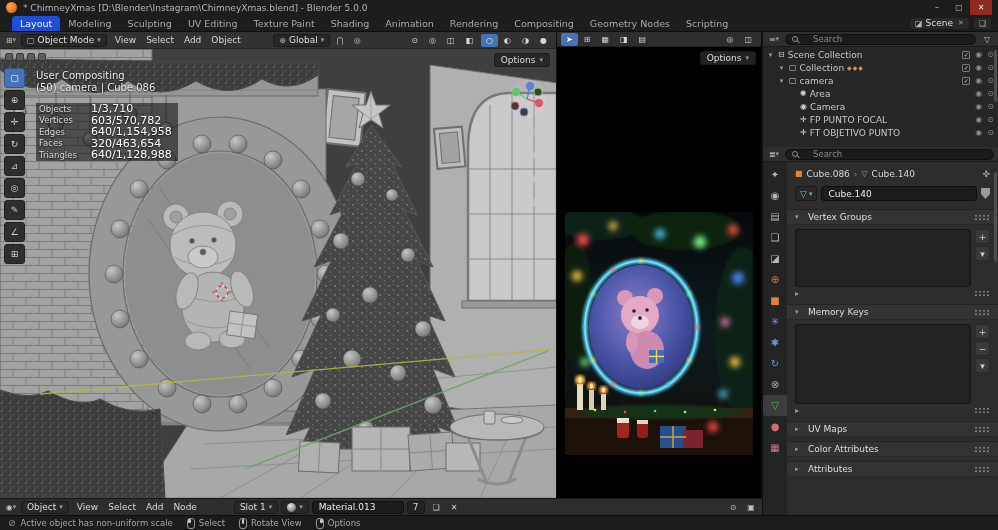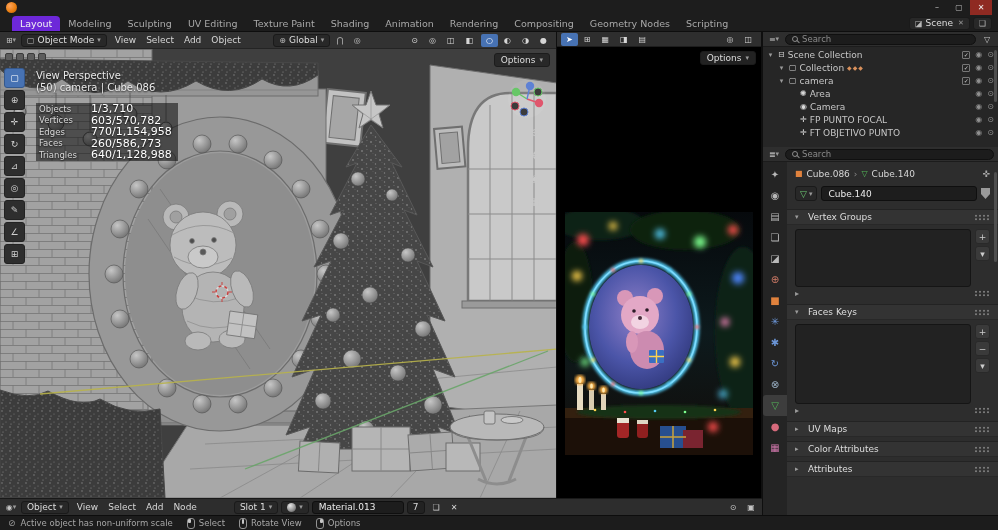--- a/index.html
+++ b/index.html
@@ -13,21 +13,21 @@
 .win-controls{margin-left:auto;display:flex;height:15px}
 .win-btn{width:22px;height:15px;display:flex;align-items:center;justify-content:center;color:#bbb;font-size:8px}
 .win-btn[data-name="close"]{background:#8f2a22;color:#eee}
 
 
 .menubar{position:absolute;left:0;top:15px;width:998px;height:17px;background:#1d1d1d;border-bottom:1px solid #0e0e0e;display:flex;align-items:center;padding:0 4px}
 .menus{display:flex}
 .menu-item{padding:1px 6px;color:#d2d2d2;font-size:9.5px;border-radius:3px}
 .ws-tabs{display:flex;margin-left:8px}
 .ws-tab{padding:2px 8px;font-size:9.5px;color:#a9a9a9;border-radius:4px 4px 0 0;white-space:nowrap}
-.ws-tab.active{background:#6d28d9;color:#f2f2f2}
+.ws-tab.active{background:#1d4ed8;color:#f2f2f2}
 .top-right{margin-left:auto;display:flex;gap:3px;align-items:center;padding-right:2px}
 .chip{display:inline-flex;align-items:center;gap:3px;background:#282828;border:1px solid #1a1a1a;border-radius:3px;padding:0 5px;height:13px;color:#dedede;font-size:9px;white-space:nowrap}
 .gi{font-size:8px;color:#b9b9b9}
 .xs{font-size:7px;color:#9a9a9a;margin-left:2px}
 .caret{font-size:7px;color:#9a9a9a}
 
 
 .vp3d{position:absolute;left:0;top:32px;width:557px;height:466px;background:#3f3f3f;overflow:hidden;border-right:1px solid #0f0f0f}
 .vp-header{position:absolute;left:0;top:0;width:100%;height:17px;background:#323232;border-bottom:1px solid #242424;display:flex;align-items:center;gap:3px;padding:0 4px;z-index:30;font-size:9px}
 .hmenu{display:flex}
@@ -55,21 +55,21 @@
 
 .rview{position:absolute;left:557px;top:32px;width:205px;height:466px;background:#000;overflow:hidden;border-right:1px solid #0f0f0f}
 .rv-header{position:absolute;left:0;top:0;width:100%;height:15px;background:#2e2e2e;border-bottom:1px solid #1d1d1d;display:flex;align-items:center;gap:2px;padding:0 4px;z-index:5}
 .rv-options{position:absolute;top:19px;right:5px;z-index:6;background:rgba(38,38,38,.9);border:1px solid #1c1c1c;border-radius:3px;padding:1px 6px;display:flex;gap:4px;align-items:center;color:#ddd;font-size:9px}
 .rv-img{position:absolute;left:8px;top:180px}
 
 
 .rightcol{position:absolute;left:762px;top:32px;width:236px;height:483px;background:#262626;border-left:1px solid #0f0f0f}
 .outliner{position:absolute;left:0;top:0;width:100%;height:115px;overflow:hidden}
 .ol-header{height:15px;background:#2e2e2e;display:flex;align-items:center;gap:4px;padding:0 4px;border-bottom:1px solid #1c1c1c}
-.search{flex:1;background:#1c1c1c;border:1px solid #101010;border-radius:8px;height:11px;display:flex;align-items:center;gap:4px;padding:0 6px;color:#8a8a8a;font-size:8.5px}
+.search{flex:1;background:#1c1c1c;border:1px solid #101010;border-radius:8px;height:11px;display:flex;align-items:center;gap:15px;padding:0 6px;color:#8a8a8a;font-size:8.5px}
 .mag{width:6px;height:6px;border:1px solid #8a8a8a;border-radius:50%;position:relative;flex:0 0 auto}
 .mag::after{content:"";position:absolute;width:4px;height:1px;background:#8a8a8a;transform:rotate(45deg);right:-3px;bottom:-1px}
 .ol-rows{padding-top:1px}
 .ol-row{height:13px;display:flex;align-items:center;gap:3px;padding-right:4px;font-size:9px;color:#c6c6c6;white-space:nowrap}
 .ol-arrow{width:9px;font-size:7px;color:#9a9a9a;text-align:center;flex:0 0 auto}
 .ol-ico{font-size:8px;flex:0 0 auto}
 .ol-label{overflow:hidden;text-overflow:ellipsis}
 .row-extra{font-size:6px;color:#d9915c;letter-spacing:1px}
 .ol-toggles{margin-left:auto;display:flex;gap:5px;align-items:center}
 .otg{font-size:8px;color:#8f8f8f}
@@ -120,20 +120,21 @@
 .m-left::before{left:0}
 .m-right::before{right:0}
 .m-middle::before{left:2px;width:2px;height:5px}
 .sb-stats{margin-left:auto;color:#8d8d8d;white-space:nowrap}
 </style>
 </head>
 <body>
 
 <div class="titlebar" data-name="titlebar">
   <span class="blender-logo" data-name="blender-logo-icon"></span>
+  <span class="title-text" data-name="window-title">* ChimneyXmas [D:\Blender\Instagram\ChimneyXmas.blend] - Blender 5.0.0</span>
   <div class="win-controls" data-name="window-controls">
 
   <span class="win-btn" data-name="minimize">–</span>
       <span class="win-btn" data-name="maximize">▢</span>
       <span class="win-btn" data-name="close">✕</span>
     </div>
 </div>
 
 <div class="menubar" data-name="menu-bar">
   <div class="ws-tabs" data-name="workspace-tabs">
@@ -225,43 +226,43 @@
       <span class="tool-btn" data-name="move-tool">✛</span>
       <span class="tool-btn" data-name="rotate-tool">↻</span>
       <span class="tool-btn" data-name="scale-tool">⊿</span>
       <span class="tool-btn" data-name="transform-tool">◎</span>
       <span class="tool-btn" data-name="annotate-tool">✎</span>
       <span class="tool-btn" data-name="measure-tool">∠</span>
       <span class="tool-btn" data-name="add-cube-tool">⊞</span>
     </div>
 
   <div class="vp-overlay" data-name="viewport-overlay-text">
-    <div class="ov-line" data-name="view-name">View Perspective</div>
+    <div class="ov-line" data-name="view-name">User Compositing</div>
     <div class="ov-line" data-name="view-context">(50) camera | Cube.086</div>
     <div class="ov-stats" data-name="scene-statistics">
       
     
         <div class="stat-row" data-name="stat-row">
           <span class="stat-label">Objects</span>
           <span class="stat-value">1/3,710</span>
         </div>
       
         <div class="stat-row" data-name="stat-row">
           <span class="stat-label">Vertices</span>
           <span class="stat-value">603/570,782</span>
         </div>
       
         <div class="stat-row" data-name="stat-row">
           <span class="stat-label">Edges</span>
-          <span class="stat-value">770/1,154,958</span>
+          <span class="stat-value">640/1,154,958</span>
         </div>
       
         <div class="stat-row" data-name="stat-row">
           <span class="stat-label">Faces</span>
-          <span class="stat-value">260/586,773</span>
+          <span class="stat-value">320/463,654</span>
         </div>
       
         <div class="stat-row" data-name="stat-row">
           <span class="stat-label">Triangles</span>
           <span class="stat-value">640/1,128,988</span>
         </div>
       </div>
   </div>
 
   <div class="gizmo" data-name="navigation-gizmo">
@@ -744,21 +745,21 @@
               <span class="sbtn" data-name="vertex-group-specials">▾</span>
             </div>
         </div>
         <div class="panel-foot" data-name="vertex-groups-panel-footer">
           <span data-name="subpanel-arrow-icon">▸</span>
           <span class="grip" data-name="panel-grip-icon"></span>
         </div>
 
         <div class="panel-hdr" data-name="shape-keys-panel-header">
           <span class="ph-arrow" data-name="chevron-down-icon">▾</span>
-          <span>Faces Keys</span>
+          <span>Memory Keys</span>
           <span class="grip" data-name="panel-grip-icon"></span>
         </div>
         <div class="panel-body" data-name="shape-keys-panel">
           <div class="lbox lb-sk" data-name="shape-keys-list"></div>
           <div class="lbtns">
 
           <span class="sbtn" data-name="shape-key-add">+</span>
               <span class="sbtn" data-name="shape-key-remove">−</span>
               <span class="sbtn" data-name="shape-key-specials">▾</span>
             </div>

